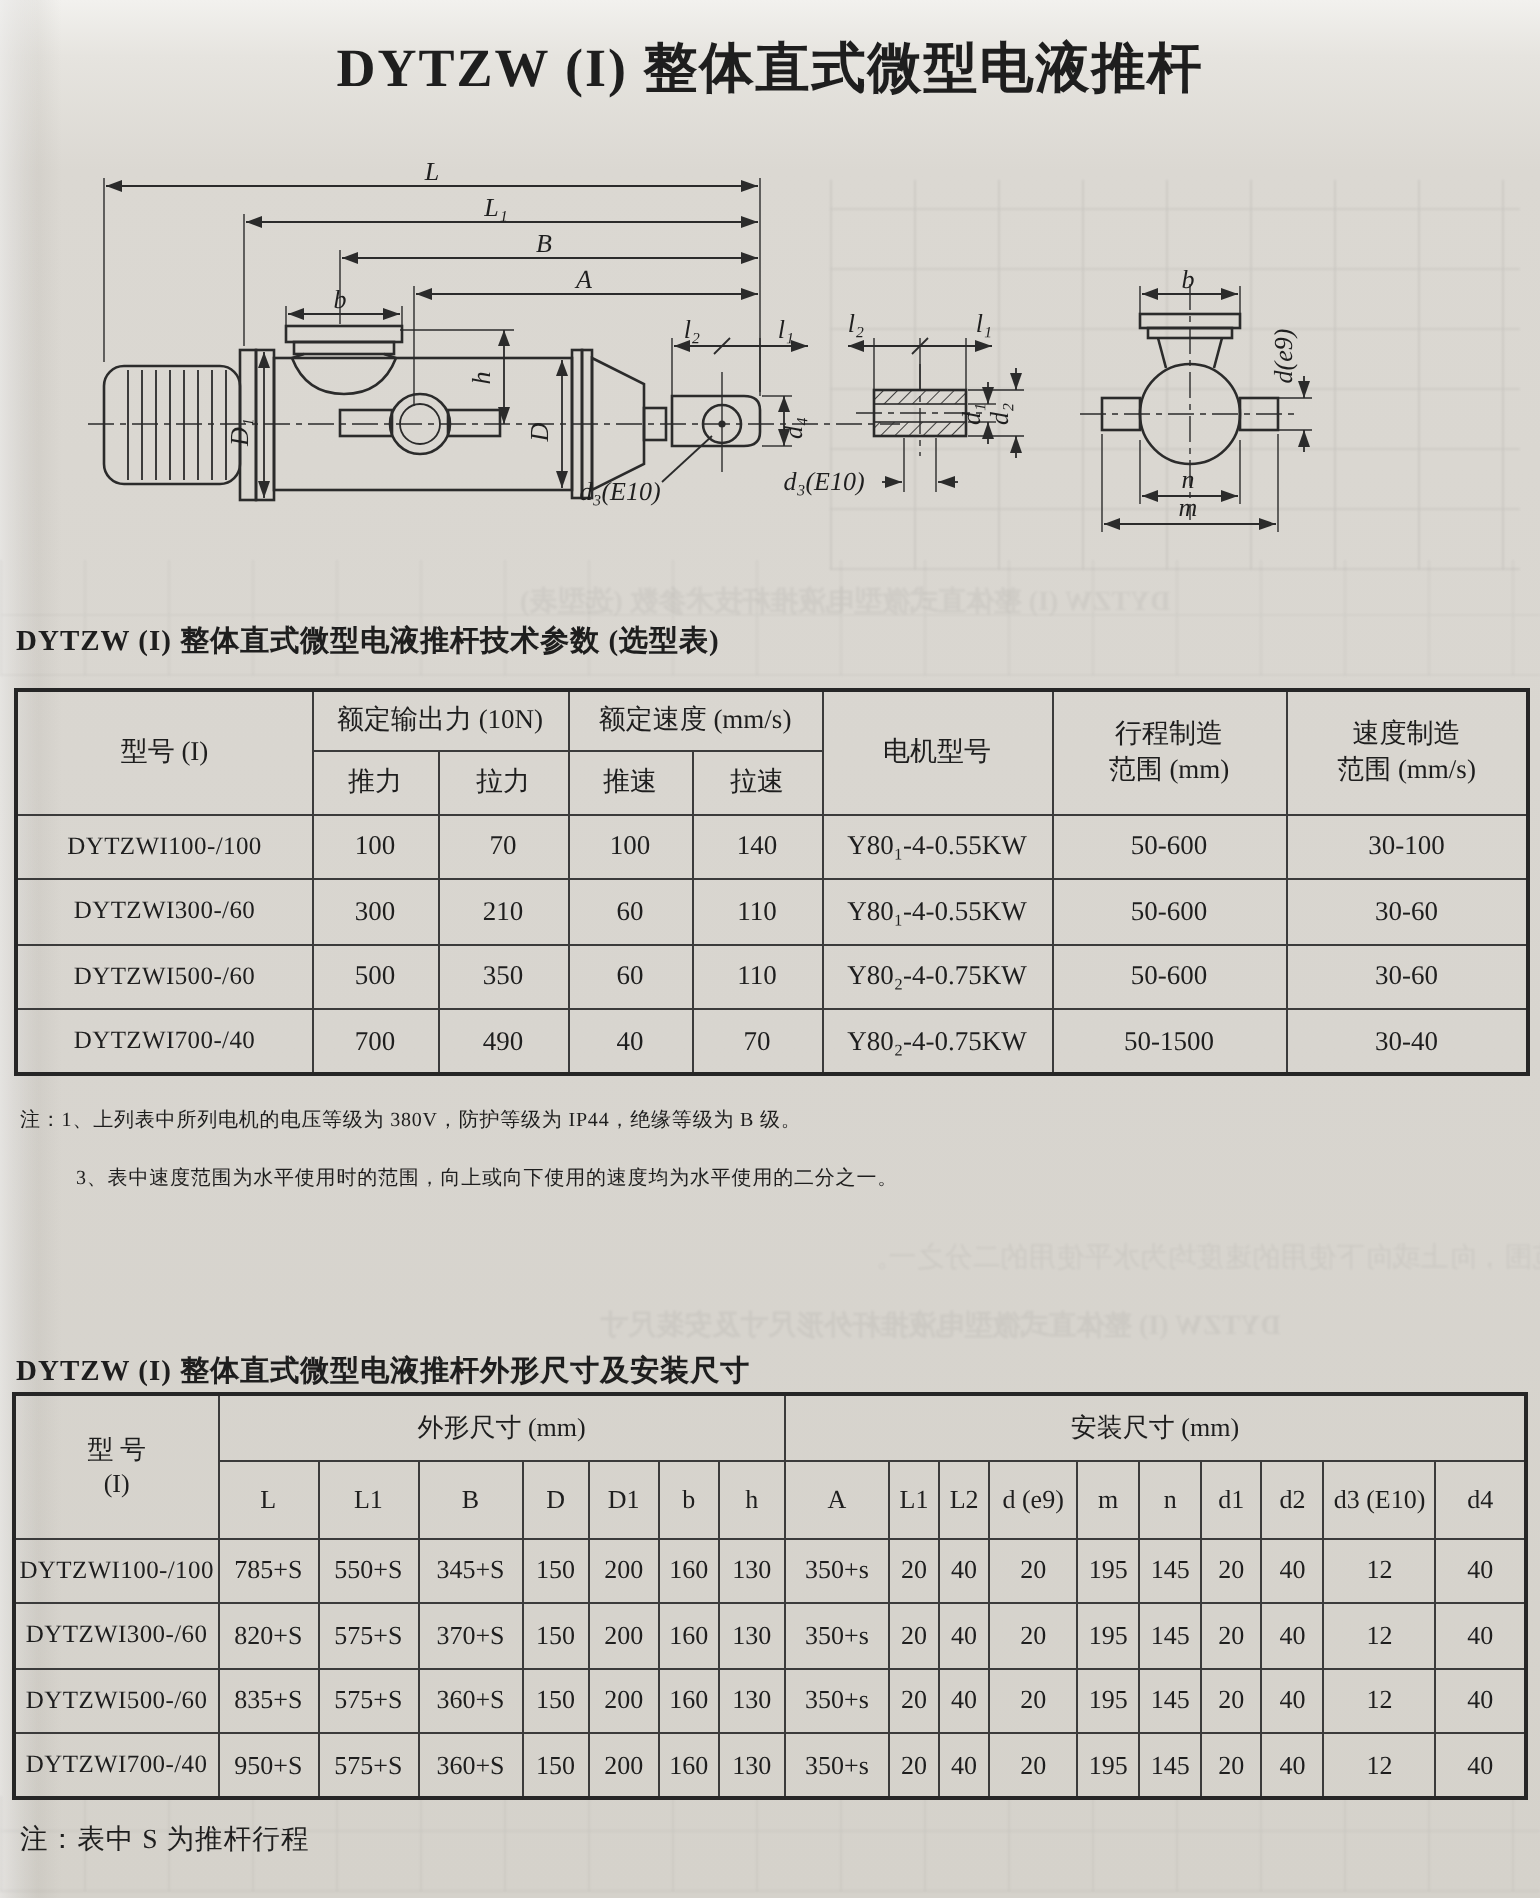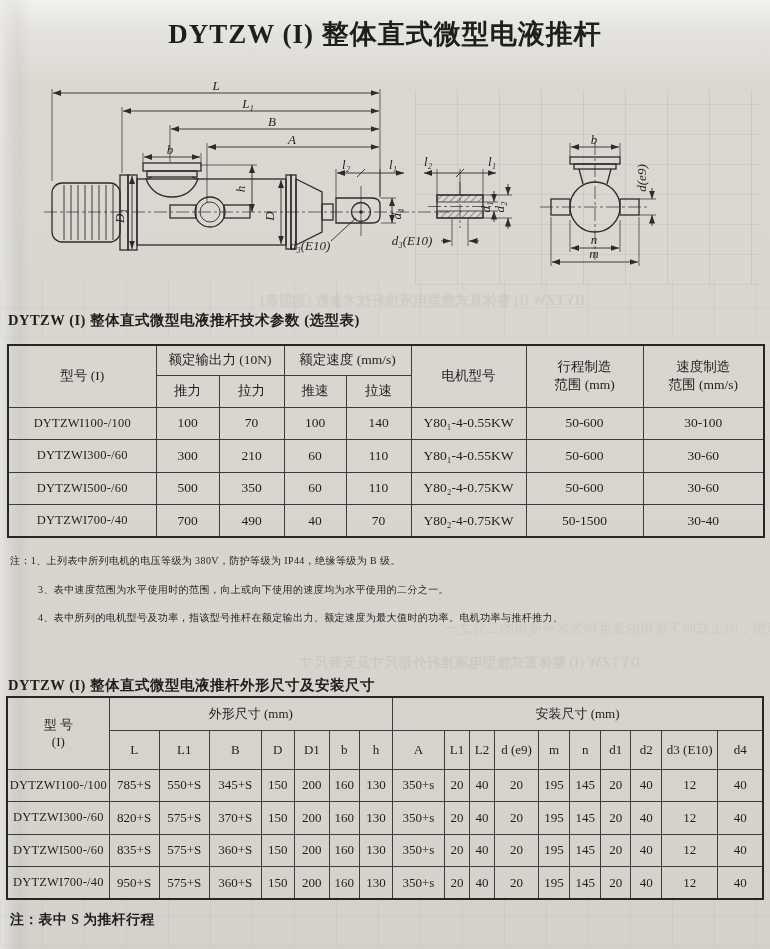--- a/index.html
+++ b/index.html
@@ -34,21 +34,21 @@
   th,td{border:1px solid #3b3b3b;text-align:center;font-weight:normal;padding:0;overflow:hidden;}
   table.t1{top:344px;left:7px;width:756px;font-size:13.5px;border:2px solid #262626;}
   table.t1 tr.hr1{height:30px;} table.t1 tr.hr2{height:32px;} table.t1 tr.br{height:32.5px;}
   table.t2{top:696px;left:6px;width:758px;font-size:13px;border:2px solid #262626;}
   table.t2 tr.hr1{height:33px;} table.t2 tr.hr2{height:39px;} table.t2 tr.br{height:32.5px;}
   .two-line div{line-height:1.35;}
   .model-cell{font-size:12.5px;letter-spacing:.2px;}
   .notes{position:absolute;top:547px;left:10px;font-size:10px;line-height:28.5px;letter-spacing:.4px;}
   .note-line{white-space:nowrap;}
   .indent1{margin-left:28px;} .indent2{margin-left:47px;}
-  .footer-note{position:absolute;top:911px;left:10px;font-size:13.8px;letter-spacing:.5px;font-weight:bold;}
+  .footer-note{position:absolute;top:911px;left:10px;font-size:13.8px;letter-spacing:.5px;}
 </style>
 </head>
 <body>
 
 <div class="ghost-grid" style="left:415px;top:90px;width:345px;height:195px;"></div>
 <div class="ghost-grid" style="left:0;top:280px;width:770px;height:58px;opacity:.09;"></div>
 <div class="ghost-grid" style="left:0;top:898px;width:770px;height:48px;opacity:.10;"></div>
 <div class="ghost" style="top:292px;left:260px;">DYTZW (I) 整体直式微型电液推杆技术参数 (选型表)</div>
 <div class="ghost" style="top:654px;left:300px;">DYTZW (I) 整体直式微型电液推杆外形尺寸及安装尺寸</div>
 <div class="ghost" style="top:620px;left:430px;font-weight:normal;">3、表中速度范围为水平使用时的范围，向上或向下使用的速度均为水平使用的二分之一。</div>
@@ -294,21 +294,20 @@
     <td>Y80₂-4-0.75KW</td>
     <td>50-1500</td>
     <td>30-40</td>
   </tr>
 </tbody>
   </table>
 
 <div class="notes">
   <div class="note-line">注：1、上列表中所列电机的电压等级为 380V，防护等级为 IP44，绝缘等级为 B 级。</div>
   <div class="note-line indent1">3、表中速度范围为水平使用时的范围，向上或向下使用的速度均为水平使用的二分之一。</div>
-  <div class="note-line indent1">4、表中所列的电机型号及功率，指该型号推杆在额定输出力、额定速度为最大值时的功率。电机功率与推杆推力、</div>
 </div>
 
 <div class="section-heading heading-dims">DYTZW (I) 整体直式微型电液推杆外形尺寸及安装尺寸</div>
 
 <table class="t2">
   <colgroup>
     <col style="width:102px">
       <col style="width:50px">
       <col style="width:50px">
       <col style="width:52px">

